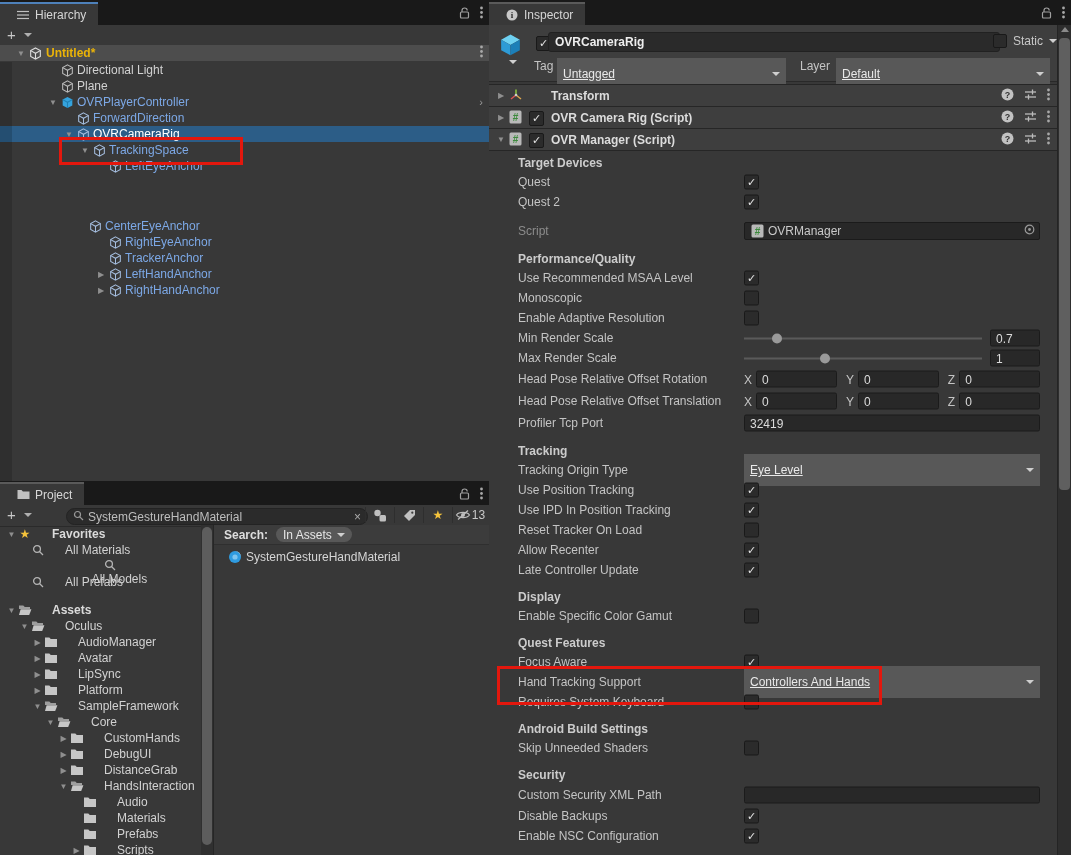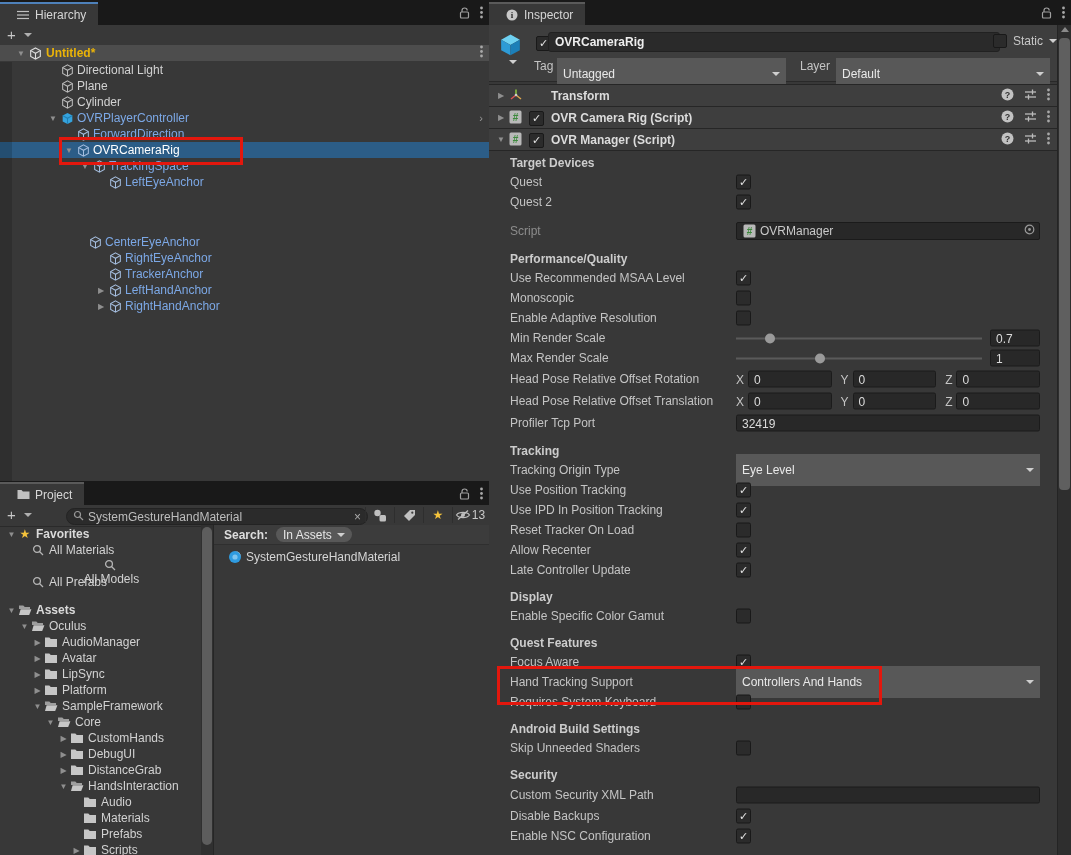--- a/index.html
+++ b/index.html
@@ -38,21 +38,21 @@
   .left-strip{position:absolute;left:0;top:62px;bottom:0;width:12px;background:rgba(0,0,0,0.16);pointer-events:none;z-index:4;}
   .icon14{display:inline-flex;width:14px;height:14px;flex:none;align-items:center;justify-content:center;}
   
   #project .tabbar{height:24px;}
   #project .toolbar{top:24px;height:21px;}
   .filtericons{position:absolute;right:2px;top:1px;display:flex;align-items:center;height:18px;}
   .filtericons .fbtn{width:28px;display:flex;align-items:center;justify-content:center;border-left:1px solid #2e2e2e;height:16px;}
   .fbtn.cnt{width:34px;gap:1px;color:#c8c8c8;}
   .ptree{position:absolute;left:0;top:45px;width:201px;}
   .prow{height:16px;display:flex;align-items:center;}
-  .prow .nm{margin-left:4px;white-space:nowrap;}
+  .prow .nm{margin-left:20px;white-space:nowrap;}
   .prow .nm.bold{font-weight:bold;color:#dadada;}
   .pscroll{position:absolute;left:201px;top:44px;bottom:0;width:12px;background:#303030;}
   .pscroll .thumb{position:absolute;left:1px;right:1px;top:2px;height:318px;background:#5d5d5d;border-radius:5px;}
   .pdivider{position:absolute;left:213px;top:44px;bottom:0;width:1px;background:#262626;}
   .presults{position:absolute;left:214px;top:44px;right:0;bottom:0;}
   .scopebar{height:19px;display:flex;align-items:center;border-bottom:1px solid #2f2f2f;background:#3c3c3c;}
   .scopebar .slabel{font-weight:bold;color:#dedede;margin-left:10px;}
   .scopepill{margin-left:8px;background:#585858;border-radius:9px;height:15px;display:flex;align-items:center;padding:0 7px;color:#e6e6e6;gap:5px;}
   .dtri{width:0;height:0;border-left:4px solid transparent;border-right:4px solid transparent;border-top:4px solid #cfcfcf;}
   .resrow{height:17px;display:flex;align-items:center;margin-top:3px;padding-left:14px;}
@@ -63,35 +63,35 @@
   .bigicon .dd{position:absolute;left:12px;top:28px;}
   .cb{width:13px;height:13px;background:#2b2b2b;border:1px solid #191919;border-radius:2px;display:flex;
     align-items:center;justify-content:center;color:#e4e4e4;font-size:11px;line-height:11px;flex:none;}
   .name-cb{position:absolute;left:47px;top:11px;}
   .namefield{position:absolute;left:59px;top:7px;width:438px;height:18px;background:#2a2a2a;border:1px solid #212121;
     border-radius:3px;display:flex;align-items:center;padding:0 6px;color:#eee;font-weight:bold;}
   .staticgrp{position:absolute;left:504px;top:9px;display:flex;align-items:center;gap:6px;color:#c8c8c8;}
   .staticgrp .cb{width:12px;height:12px;}
   .tagrow{position:absolute;left:0;right:0;top:32px;height:18px;}
   .flabel{color:#c4c4c4;}
-  .ddfield{background:#585858;border-radius:0;height:32px;display:flex;align-items:center;padding:0 6px;color:#e9e9e9;position:relative;}
+  .ddfield{background:#585858;border-radius:0;height:32px;display:flex;align-items:center;padding:0 6px;color:#e9e9e9;position:relative;text-decoration:underline;}
   .ddfield .dtri{position:absolute;right:6px;}
   .tag-l{position:absolute;left:45px;top:2px;}
   .tag-v{position:absolute;left:68px;top:1px;width:217px;}
   .layer-l{position:absolute;left:311px;top:2px;}
   .layer-v{position:absolute;left:347px;top:1px;width:202px;}
   .comps{position:absolute;left:0;right:13px;top:84px;}
   .comp{height:21px;background:#3e3e3e;border-bottom:1px solid #262626;position:relative;display:flex;align-items:center;}
   .comp:first-child{border-top:1px solid #262626;}
   .comp .tri{position:absolute;left:5px;}
   .comp .cicon{position:absolute;left:20px;top:3px;}
   .comp .cb{position:absolute;left:40px;top:4px;}
   .comp .ttl{position:absolute;left:62px;font-weight:bold;color:#dcdcdc;}
   .hdr-icons{position:absolute;right:8px;top:3px;display:flex;gap:10px;align-items:center;}
-  .irows{position:absolute;left:0;right:13px;top:150px;}
+  .irows{position:absolute;left:8px;right:13px;top:150px;}
   .irow{position:relative;height:20px;}
   .irow.h22{height:22px;}
   .irow.sec{height:18px;margin-top:8px;}
   .irow.sec.first{margin-top:4px;}
   .irow.gap{margin-top:8px;}
   .ilabel{position:absolute;left:21px;top:50%;transform:translateY(-50%);color:#c4c4c4;white-space:nowrap;}
   .ilabel.dis{color:#8c8c8c;}
   .ilabel.secl{font-weight:bold;color:#cccccc;}
   .ival{position:absolute;left:247px;right:18px;top:50%;transform:translateY(-50%);display:flex;align-items:center;}
   .tin{background:#282828;border:1px solid #1b1b1b;border-radius:2px;height:15px;display:flex;align-items:center;padding:0 5px;color:#dcdcdc;}
@@ -180,30 +180,20 @@
         <span class="tri"></span>
         <span class="icon14">
           <svg width="13" height="13" viewBox="0 0 14 14">
             <path d="M7 1 12.2 3.9v6.2L7 13 1.8 10.1V3.9Z" fill="none" stroke="#bdbdbd" stroke-width="1.1"></path>
             <path d="M1.8 3.9 7 6.8l5.2-2.9M7 6.8V13" fill="none" stroke="#bdbdbd" stroke-width="1.1"></path>
           </svg>
         </span>
         <span class="nm ">Plane</span>
       </div>
       <div class="hrow" style="padding-left: 46px;">
-        <span class="tri"></span>
-        <span class="icon14">
-          <svg width="13" height="13" viewBox="0 0 14 14">
-            <path d="M7 1 12.2 3.9v6.2L7 13 1.8 10.1V3.9Z" fill="none" stroke="#bdbdbd" stroke-width="1.1"></path>
-            <path d="M1.8 3.9 7 6.8l5.2-2.9M7 6.8V13" fill="none" stroke="#bdbdbd" stroke-width="1.1"></path>
-          </svg>
-        </span>
-        <span class="nm ">Cylinder</span>
-      </div>
-      <div class="hrow" style="padding-left: 46px;">
         <span class="tri">▼</span>
         <span class="icon14">
           <svg width="13" height="13" viewBox="0 0 14 14">
             <path d="M7 1 12.2 3.9v6.2L7 13 1.8 10.1V3.9Z" fill="#35a3dd"></path>
             <path d="M1.8 3.9 7 6.8l5.2-2.9M7 6.8V13" fill="none" stroke="#1e7fb4" stroke-width="1.1"></path>
           </svg>
         </span>
         <span class="nm blue">OVRPlayerController</span>
         <span class="rowchev">›</span>
       </div>

